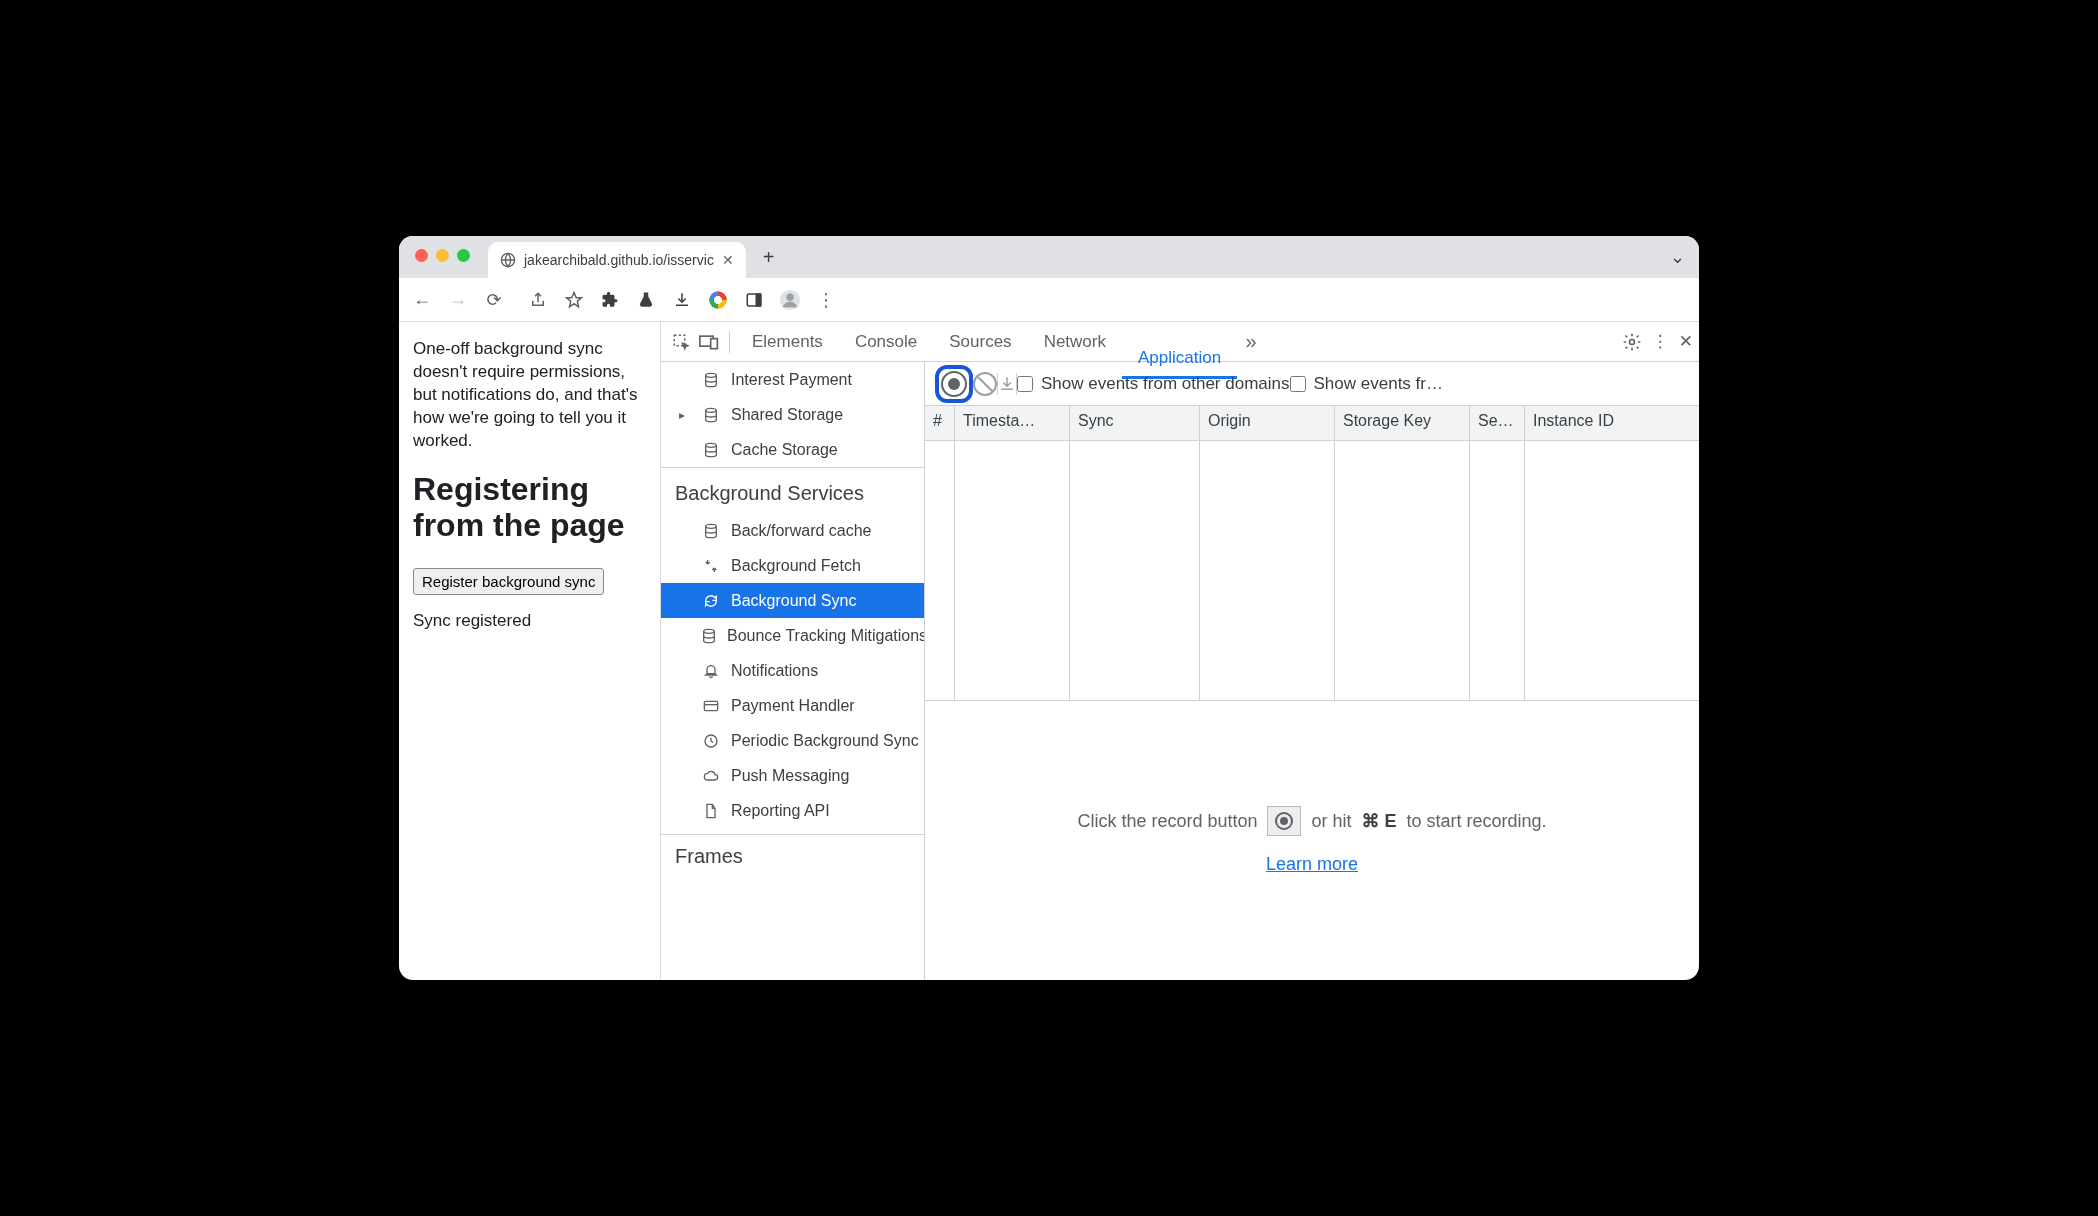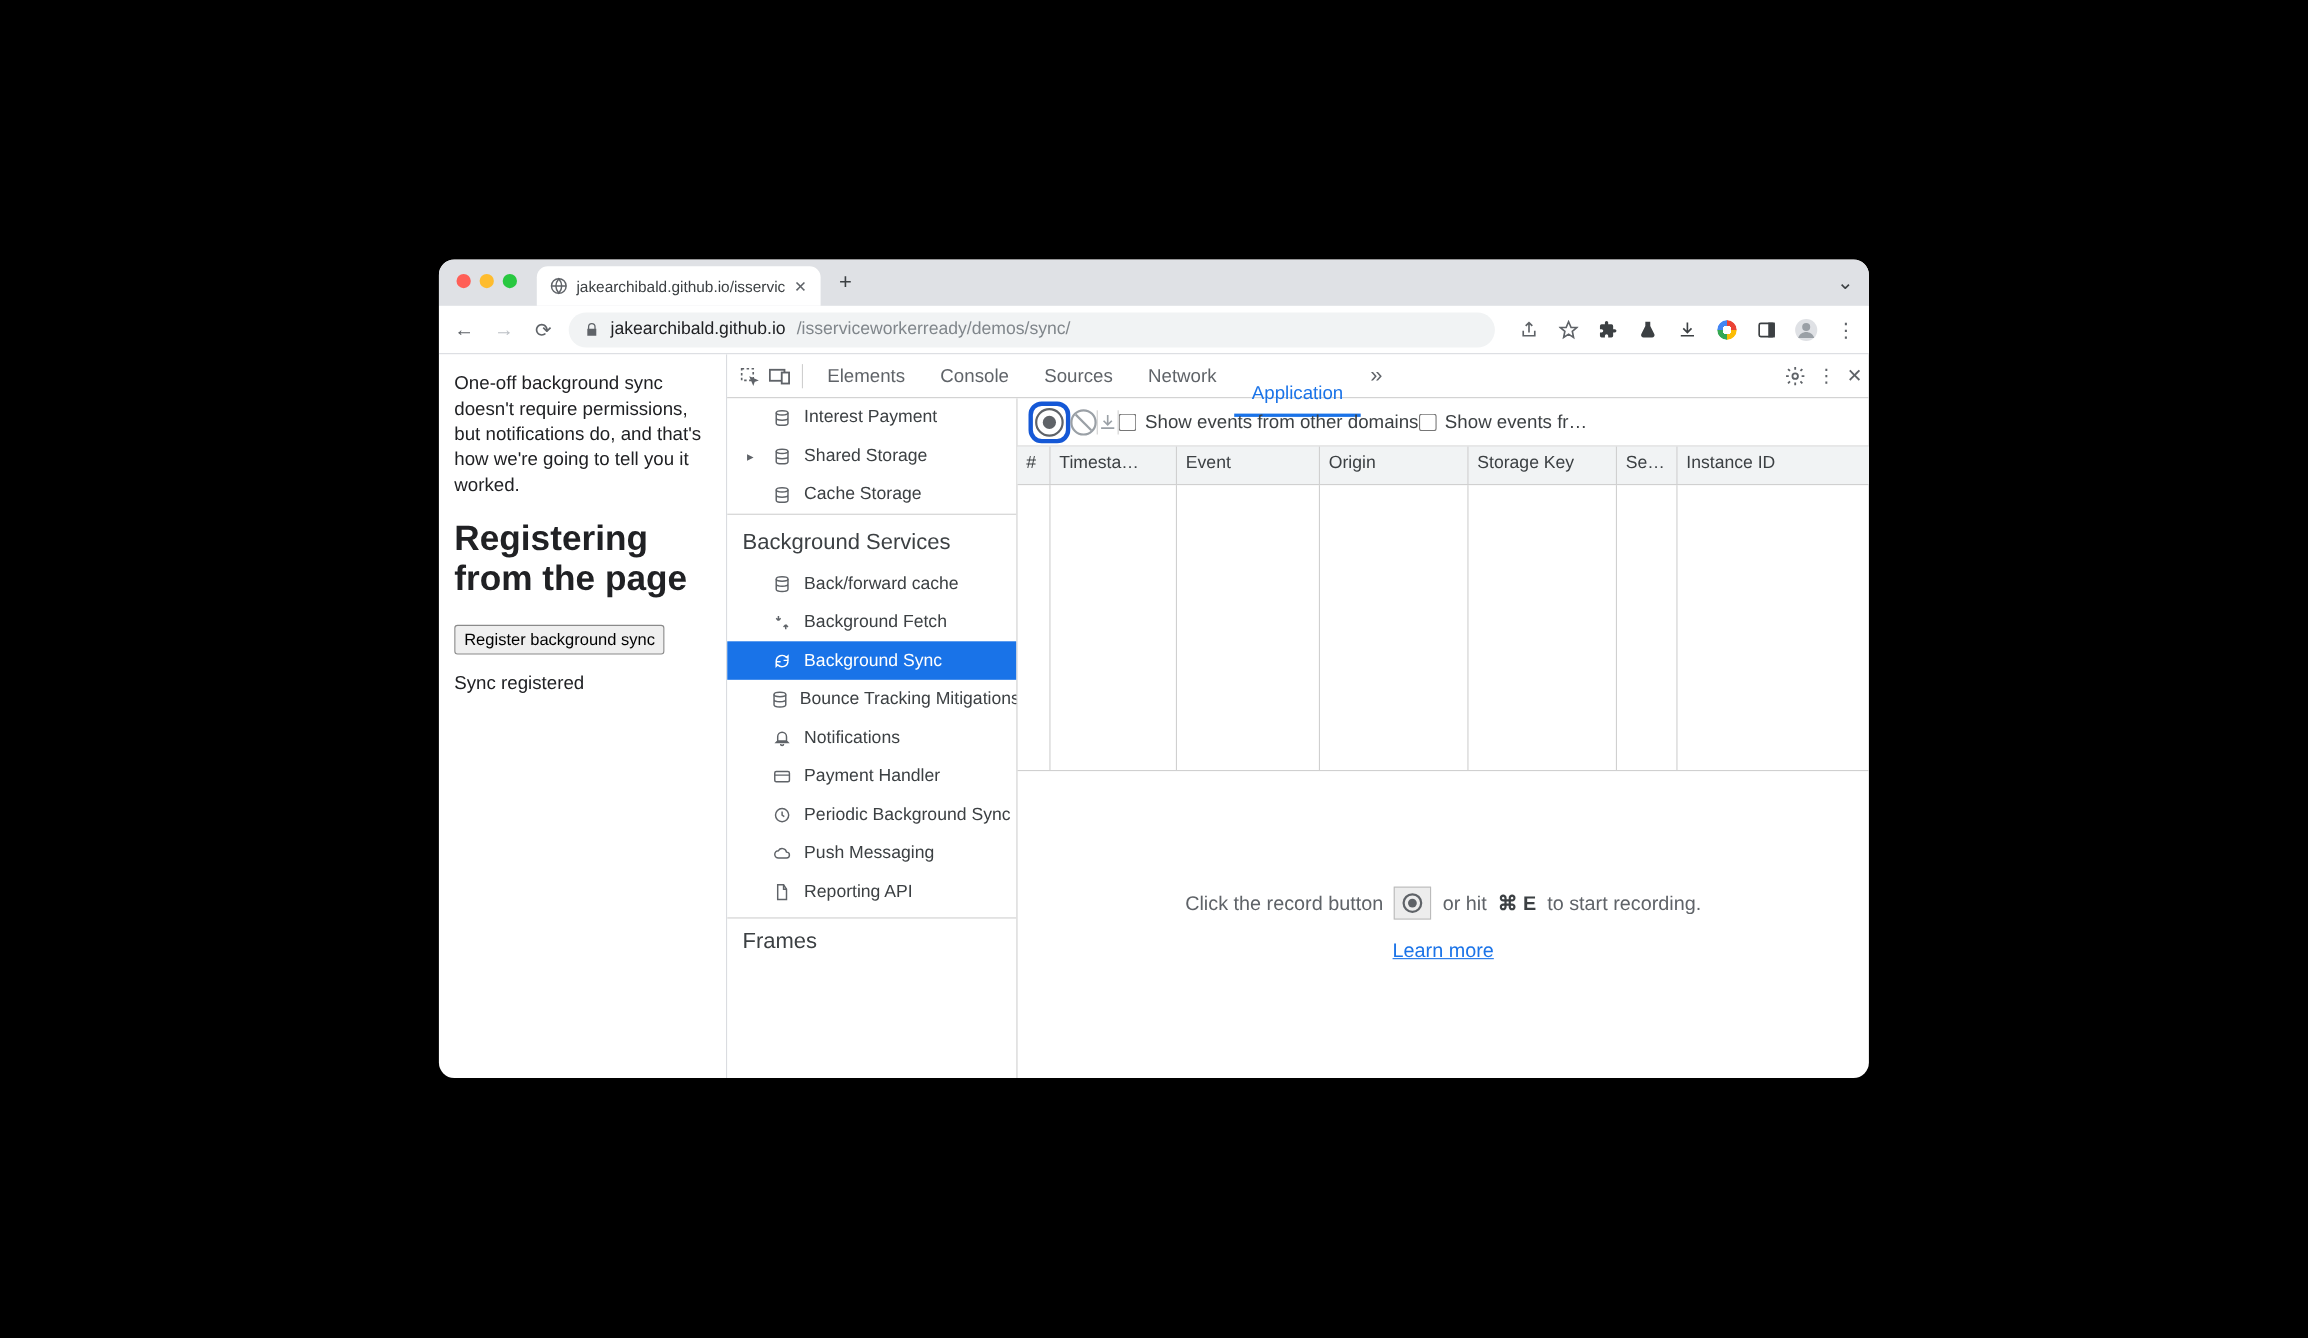--- a/index.html
+++ b/index.html
@@ -229,29 +229,20 @@
       <span class="tab-close">✕</span>
     </div>
     <div class="new-tab">+</div>
     <div class="tab-chevron">⌄</div>
   </div>
 
   <div class="toolbar">
     <div class="nav-btn">←</div>
     <div class="nav-btn disabled">→</div>
     <div class="nav-btn">⟳</div>
-    <div class="omnibox">
-      <span class="lock">
-        <svg width="14" height="14" viewBox="0 0 24 24" fill="#5f6368">
-            <path d="M6 10V7a6 6 0 1112 0v3h1v11H5V10h1zm2 0h8V7a4 4 0 10-8 0v3z"></path>
-          </svg>
-      </span>
-      <span class="host">jakearchibald.github.io</span>
-        <span class="path">/isserviceworkerready/demos/sync/</span>
-    </div>
     <div class="tool-icons">
       <span>
           <svg width="18" height="18" viewBox="0 0 24 24" fill="none" stroke="#5f6368" stroke-width="2">
             <path d="M12 3v12M8 7l4-4 4 4M5 13v6h14v-6"></path>
           </svg>
         </span>
       <span>
           <svg width="18" height="18" viewBox="0 0 24 24" fill="none" stroke="#5f6368" stroke-width="2">
             <path d="M12 2l3 7h7l-5.5 4.5L18 21l-6-4-6 4 1.5-7.5L2 9h7z"></path>
           </svg>
@@ -468,21 +459,21 @@
             </label>
             <label class="chk">
               <input type="checkbox" style="">
               <span>Show events fr…</span>
             </label>
           </div>
 
           <div class="dt-table-head">
             <div class="th" style="width:30px">#</div>
             <div class="th" style="width:115px">Timesta…</div>
-            <div class="th" style="width:130px">Event</div>
+            <div class="th" style="width:130px">Sync</div>
             <div class="th" style="width:135px">Origin</div>
             <div class="th" style="width:135px">Storage Key</div>
             <div class="th" style="width:55px">Se…</div>
             <div class="th" style="flex:1;border-right:none">Instance ID</div>
           </div>
           <div class="dt-table-body">
             <div class="col" style="width:30px"></div>
             <div class="col" style="width:115px"></div>
             <div class="col" style="width:130px"></div>
             <div class="col" style="width:135px"></div>

